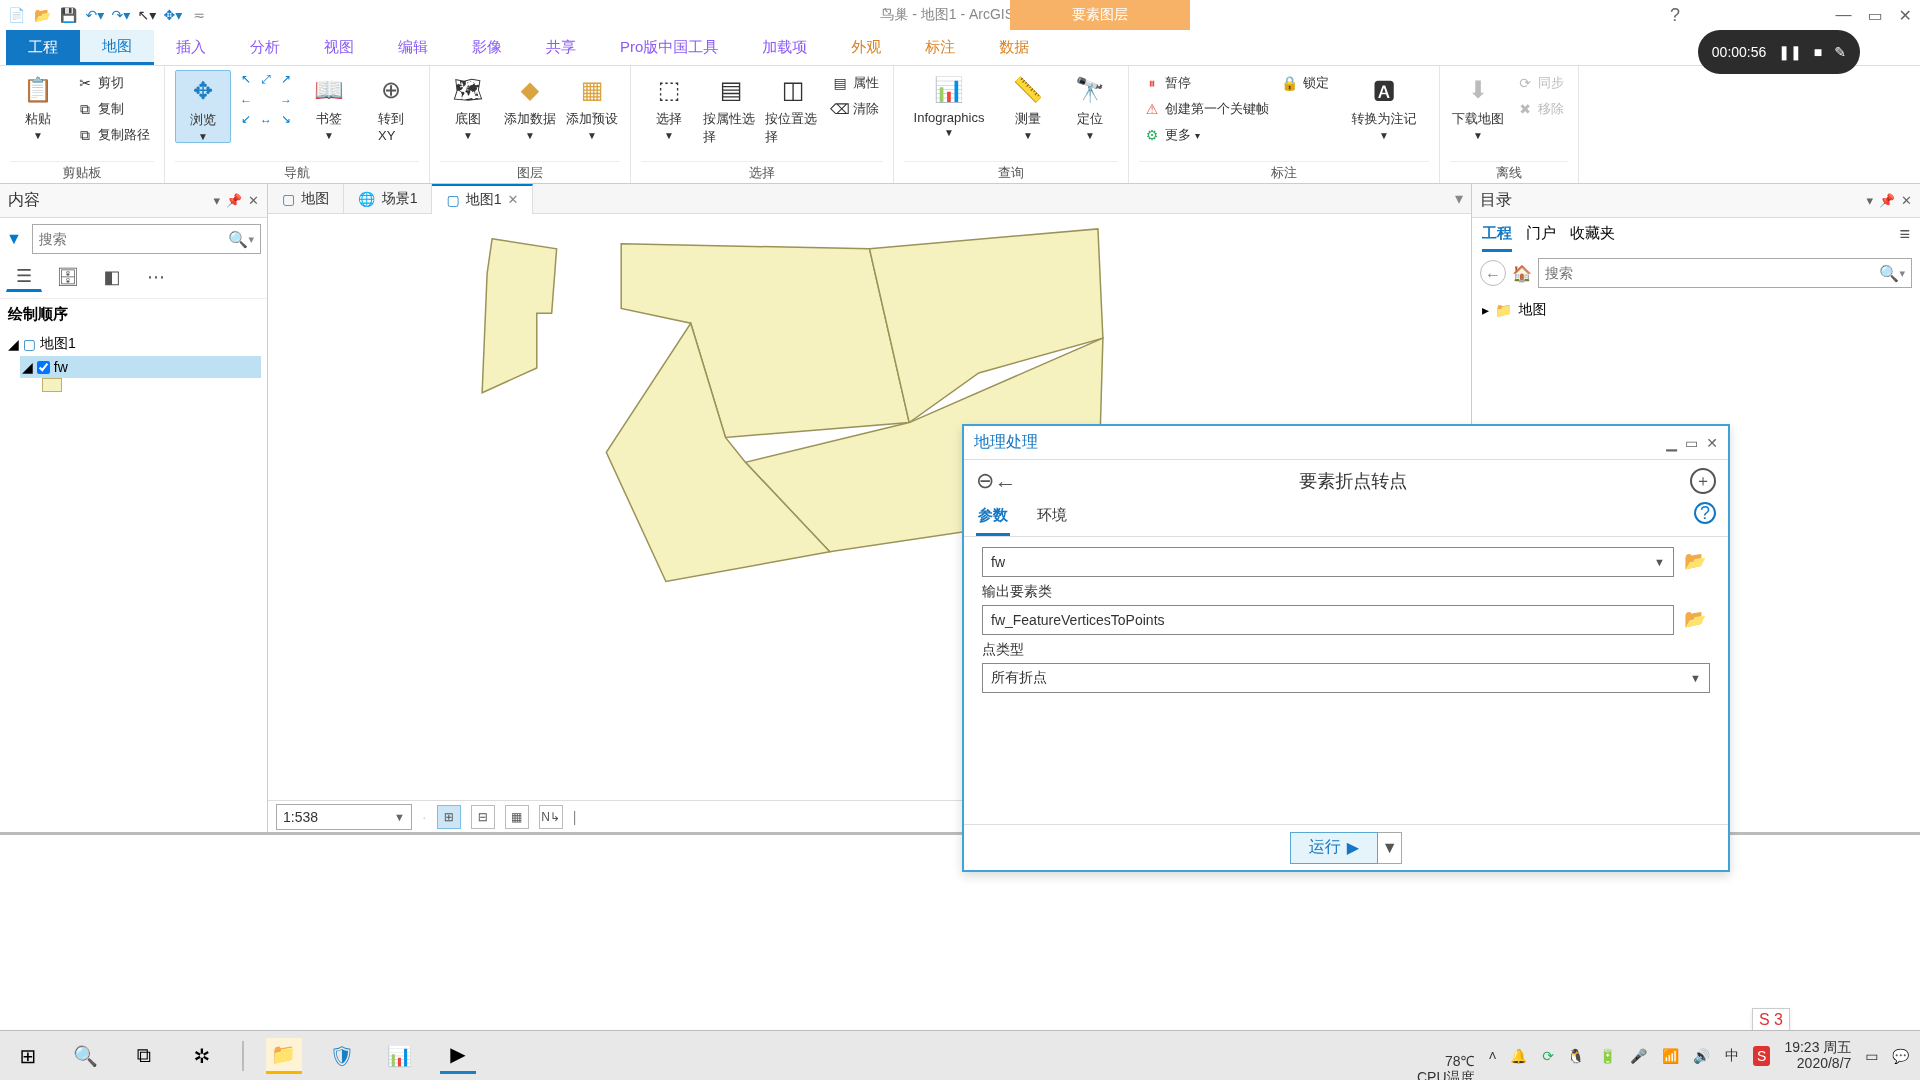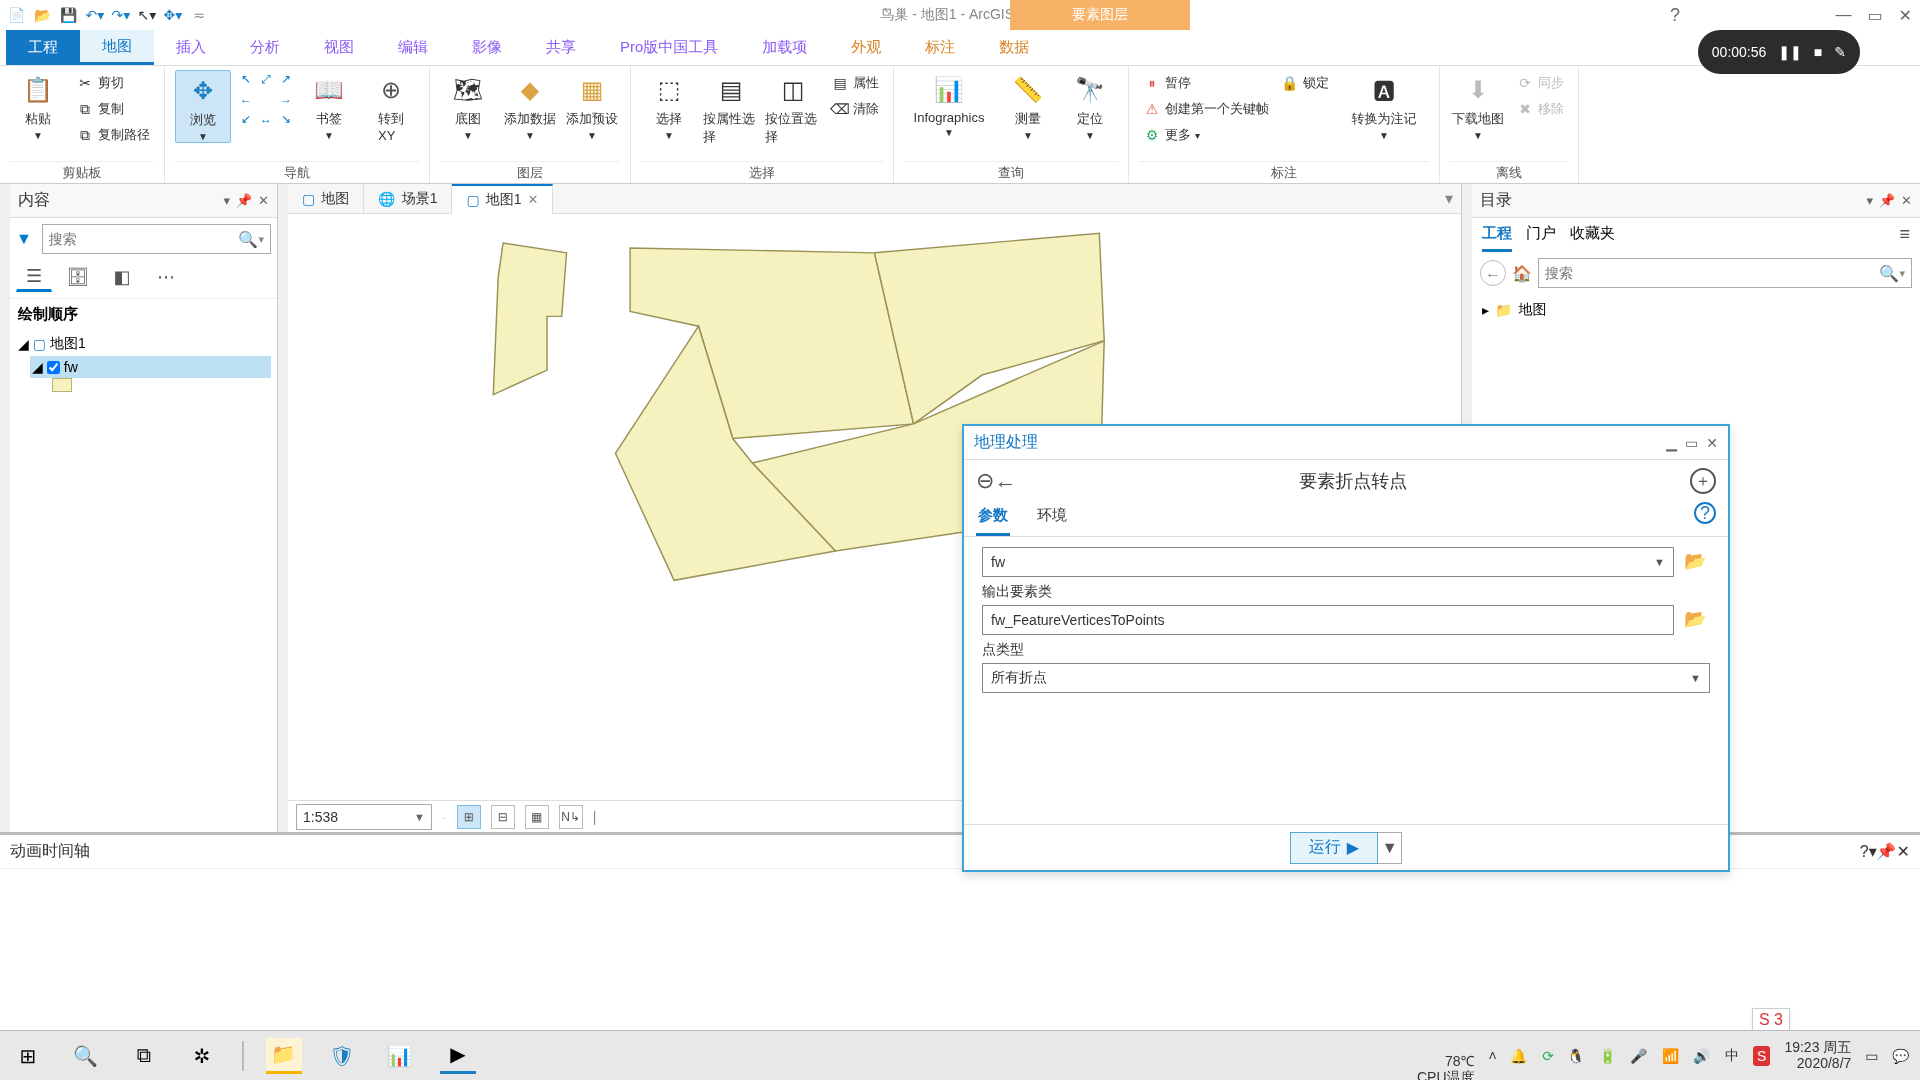--- a/index.html
+++ b/index.html
@@ -33,21 +33,21 @@
 .ribbon-group .group-label { height: 22px; font-size: 13px; color: #555; text-align: center; border-top: 1px solid #eee; margin-top: 2px; line-height: 22px; position: relative; }
 .rbtn-big { width: 56px; display: flex; flex-direction: column; align-items: center; gap: 2px; font-size: 13px; color: #333; cursor: pointer; padding-top: 2px; }
 .rbtn-big .ric { width: 36px; height: 36px; display: flex; align-items: center; justify-content: center; font-size: 24px; }
 .rbtn-big.sel { background: #cde6f7; border: 1px solid #7cc0e8; border-radius: 2px; }
 .rbtn-row { display: flex; align-items: center; gap: 4px; font-size: 13px; color: #333; height: 26px; padding: 0 4px; cursor: pointer; }
 .rbtn-row .ric-sm { width: 18px; height: 18px; display: inline-flex; align-items: center; justify-content: center; font-size: 14px; }
 .nav-arrows { display: grid; grid-template-columns: repeat(3, 18px); grid-template-rows: repeat(3, 18px); gap: 2px; align-items: center; justify-items: center; font-size: 12px; color: #007acc; }
 
 
 .workspace { display: flex; height: 648px; }
-.panel { background: #fff; display: flex; flex-direction: column; margin-left: 10px; }
+.panel { background: #fff; display: flex; flex-direction: column; }
 .panel-header { height: 34px; background: #f8f8f8; border-bottom: 1px solid #ddd; display: flex; align-items: center; padding: 0 8px; font-size: 16px; color: #333; justify-content: space-between; }
 .panel-header .ph-controls { display: flex; gap: 6px; font-size: 13px; color: #666; cursor: pointer; }
 
 
 .contents { width: 268px; border-right: 1px solid #ccc; }
 .search-box { margin: 6px; height: 30px; border: 1px solid #aaa; display: flex; align-items: center; padding: 0 6px; background: #fff; }
 .search-box input { flex: 1; border: none; outline: none; font-size: 14px; }
 .toc-toolbar { display: flex; gap: 8px; padding: 2px 6px 6px; border-bottom: 1px solid #eee; }
 .toc-toolbar .toc-btn { width: 36px; height: 30px; border: 1px solid transparent; display: flex; align-items: center; justify-content: center; font-size: 18px; color: #555; cursor: pointer; }
 .toc-toolbar .toc-btn.active { border-bottom: 3px solid #007acc; }
@@ -463,24 +463,20 @@
       <div class="cat-item">
           <span>▸</span>
           <span style="color:#d9a441">📁</span>
           <span>地图</span>
         </div>
     </div>
   </div>
 </div>
 
 <div class="anim-dock">
-  <div class="anim-header">
-    <span>动画时间轴</span>
-    <div class="ph-controls"><span>?</span><span>▾</span><span>📌</span><span>✕</span></div>
-  </div>
 </div>
 
 <div class="gp-panel">
   <div class="gp-title">
     <span>地理处理</span>
     <div class="gp-wc">
         <span>▁</span>
         <span>▭</span>
         <span>✕</span>
       </div>

